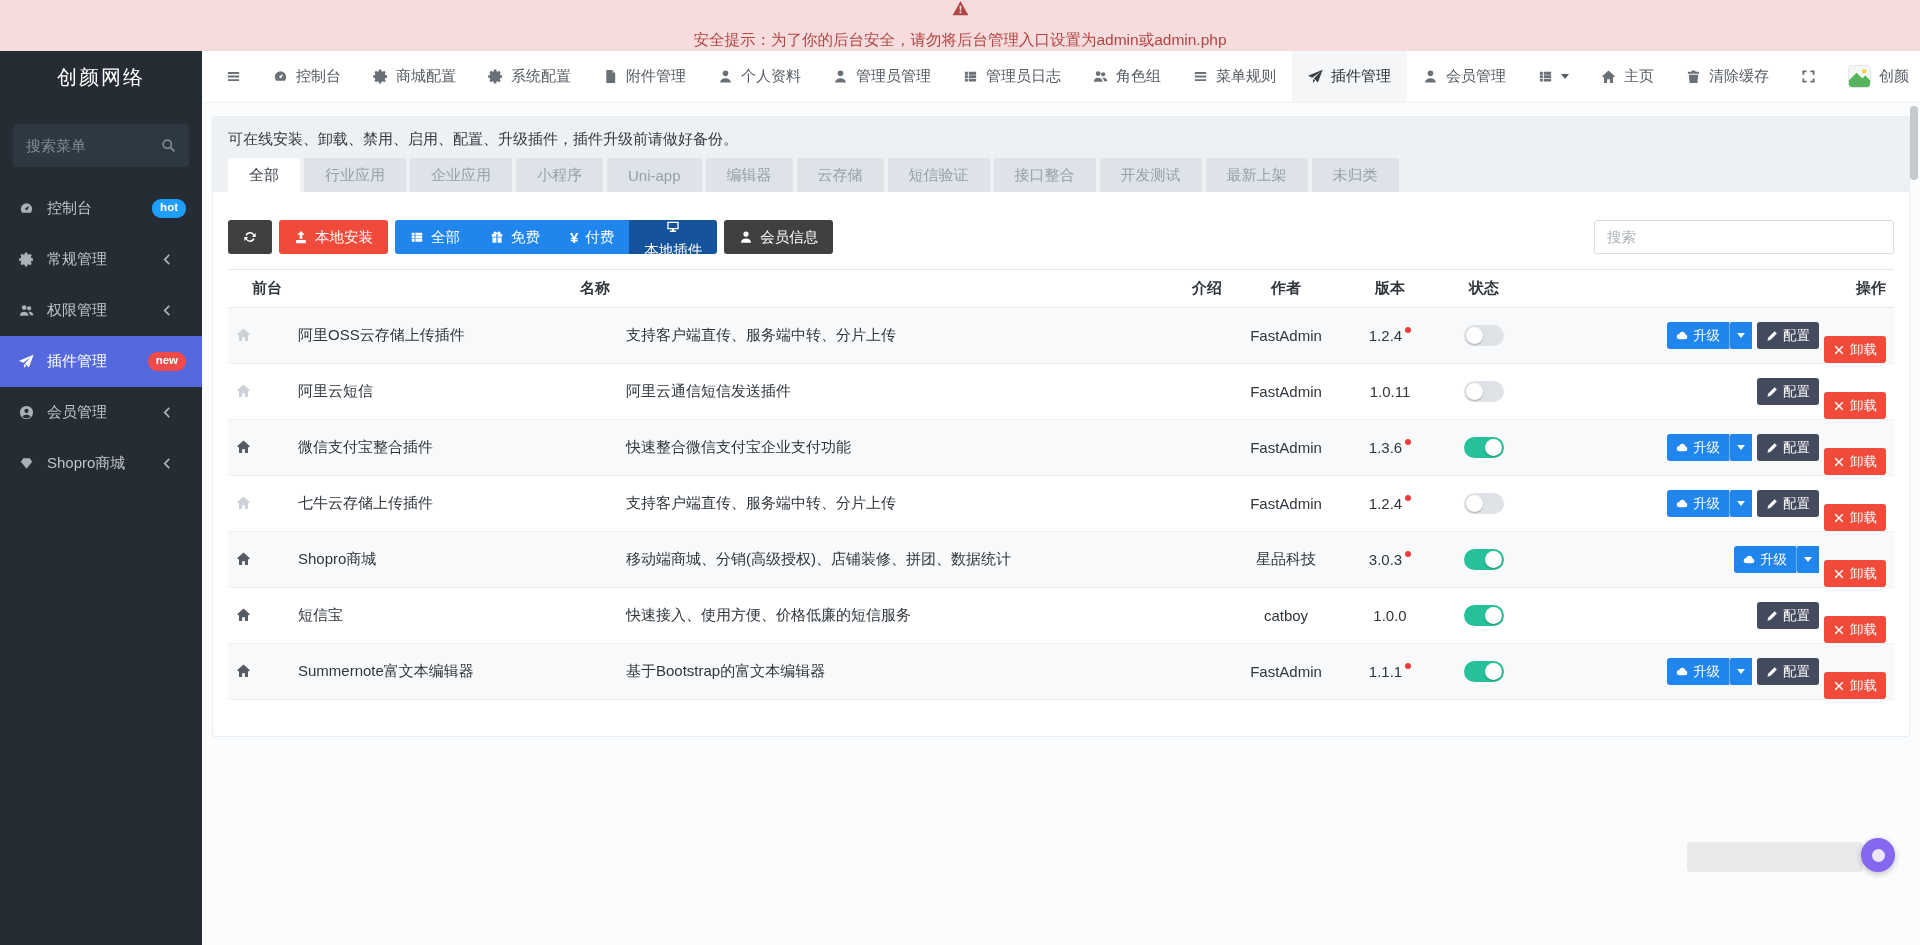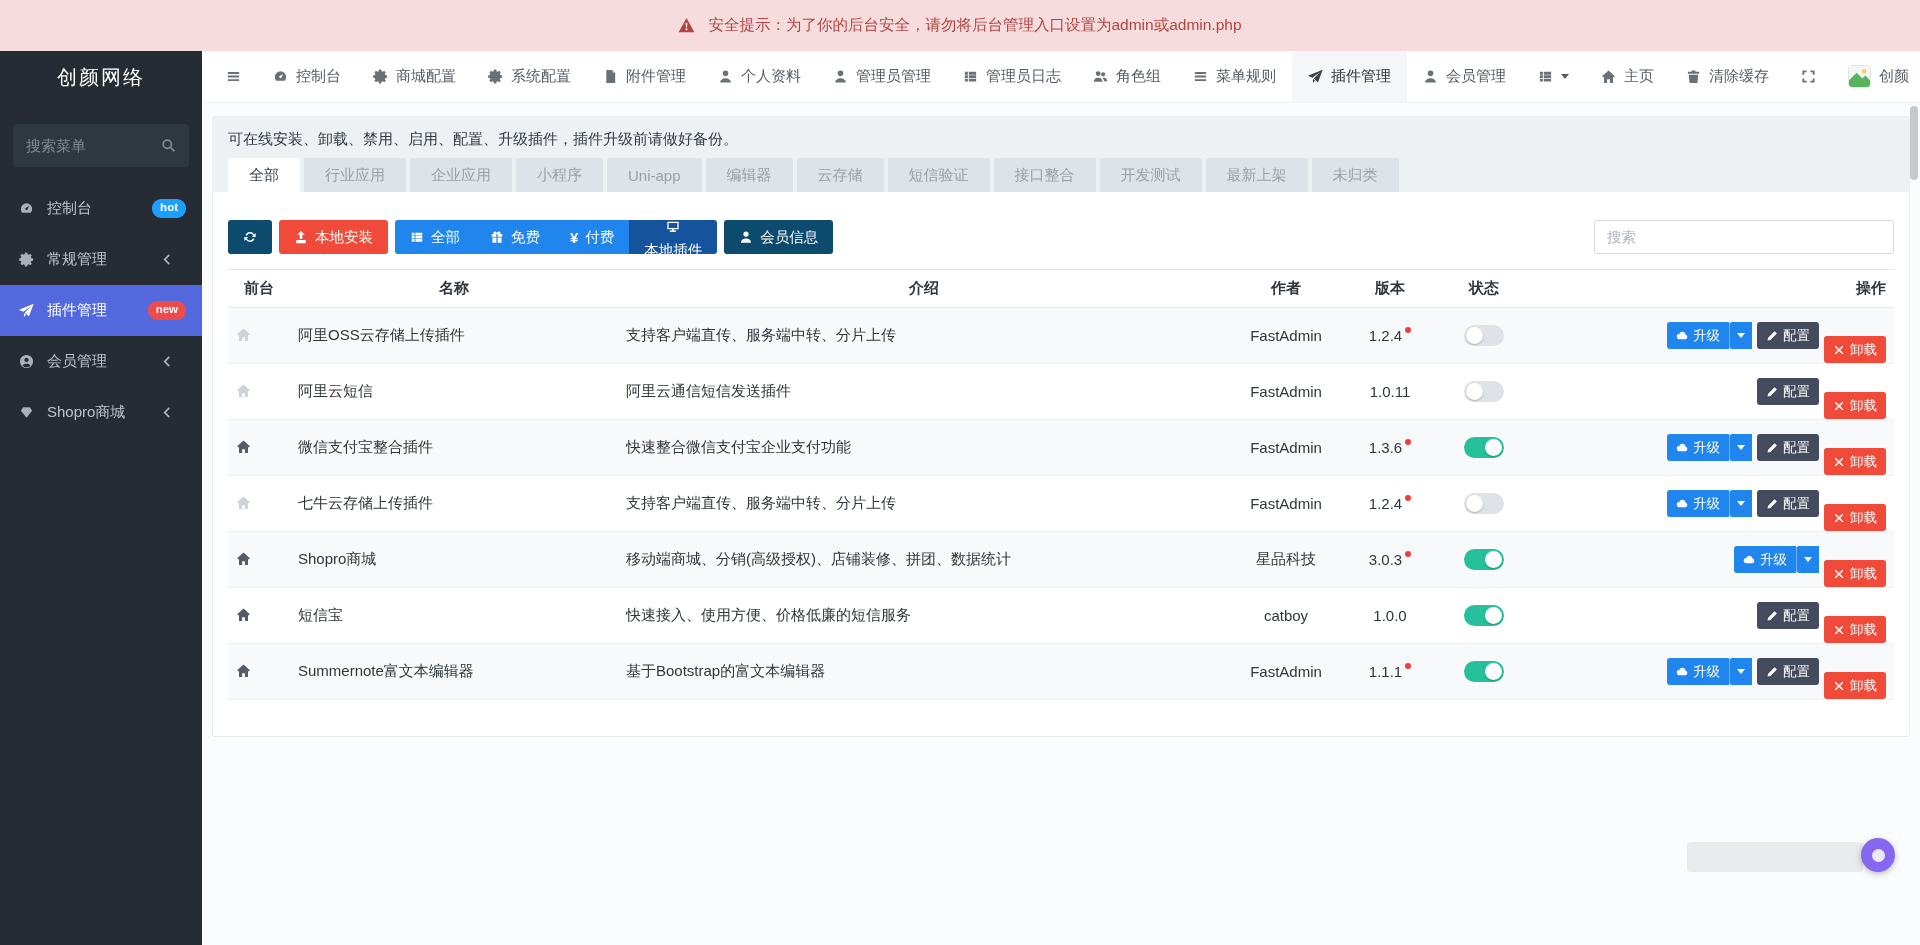--- a/index.html
+++ b/index.html
@@ -2,21 +2,21 @@
 <html><head>
 <meta charset="utf-8">
 <style>
   * { box-sizing: border-box; margin: 0; padding: 0; }
   html,body { width:1920px; height:945px; overflow:hidden; }
   body { font-family:"Liberation Sans","DejaVu Sans",sans-serif; background:#fff; position:relative; }
   .ic { display:inline-flex; align-items:center; justify-content:center; }
   .ic svg { width:1em; height:1em; fill:currentColor; }
 
   
-  .banner { height:51px; background:#f6dcdc; color:#b04543; display:flex; align-items:center; justify-content:center; gap:13px; font-size:15.5px; }
+  .banner { height:51px; background:#f6dcdc; color:#b04543; display:flex; align-items:center; justify-content:center; gap:13px; font-size:15.5px;flex-direction:column; }
   .banner .ic { font-size:17px; }
 
   
   .app { display:flex; height:894px; }
 
   
   .sidebar { width:202px; flex:none; background:#252c33; display:flex; flex-direction:column; }
   .side-title { height:53px; display:flex; align-items:center; justify-content:center; color:#fff; font-size:20px; letter-spacing:2px; }
   .side-search { margin:20px 13px 16px; background:#2e3841; border-radius:4px; height:43px; display:flex; align-items:center; padding:0 13px; }
   .side-search input { flex:1; background:transparent; border:none; outline:none; color:#cfd6dc; font-size:15px; min-width:0; }
@@ -52,36 +52,36 @@
   .desc { font-size:15px; color:#333a41; margin:4px 0 9px; }
   .tabs { display:flex; gap:4px; }
   .tab { height:34px; display:flex; align-items:center; padding:0 21px; background:#dde3e8; color:#98a1a9; font-size:15px; border-radius:2px 2px 0 0; cursor:pointer; white-space:nowrap; }
   .tab.active { background:#fff; color:#3e454c; }
   .panel-body { padding:28px 15px 36px; }
 
   
   .toolbar { display:flex; align-items:center; margin-bottom:15px; }
   .btn { height:34px; border:none; border-radius:3px; color:#fff; font-size:14.5px; display:inline-flex; align-items:center; gap:7px; padding:0 15px; cursor:pointer; white-space:nowrap; }
   .btn .ic { font-size:14px; }
-  .btn-dark { background:#0c4a6e; }
+  .btn-dark { background:#404040; }
   .btn-danger { background:#f04a3a; margin-left:7px; }
   .btn-group { display:inline-flex; margin-left:7px; }
   .btn-group .btn { border-radius:0; }
   .btn-group .btn:first-child { border-radius:3px 0 0 3px; }
   .btn-group .btn:last-child { border-radius:0 3px 3px 0; }
   .btn-blue { background:#2086ee; }
   .btn-blue-active { background:#15549c;flex-direction:column; }
   .member-btn { margin-left:7px; }
   .yen { font-size:15px; font-weight:bold; }
   .search-input { margin-left:auto; width:300px; height:34px; border:1px solid #d8dde2; border-radius:3px; padding:0 12px; font-size:14.5px; color:#333; outline:none; background:#fff; }
   .search-input::placeholder { color:#aab2ba; }
 
   
   table { width:100%; border-collapse:collapse; font-size:15px; color:#2f363d; table-layout:fixed; }
-  thead th { border-top:1px solid #e4e8eb; border-bottom:1px solid #e4e8eb; padding:9px 8px; font-weight:bold; text-align:center; white-space:nowrap; }
+  thead th { border-top:1px solid #e4e8eb; border-bottom:1px solid #e4e8eb; padding:9px 8px; font-weight:bold; text-align:right; white-space:nowrap; }
   tbody td { height:50px; padding:0 8px; border-bottom:1px solid #eef1f3; white-space:nowrap; overflow:hidden; }
   tbody tr:nth-child(odd) { background:#f8f9fa; }
   th:nth-child(4),td:nth-child(4),th:nth-child(5),td:nth-child(5),th:nth-child(6),td:nth-child(6) { text-align:center; }
   th:nth-child(7),td:nth-child(7) { text-align:right; }
   .home { font-size:15px; }
   .home.on { color:#555c64; }
   .home.off { color:#ccd2d7; }
   .ver { position:relative; }
   .dot { display:inline-block; width:6px; height:6px; background:#f43b3b; border-radius:50%; margin-left:3px; vertical-align:8px; }
   .toggle { width:40px; height:21px; border-radius:11px; position:relative; background:#dfe3e8; display:inline-block; vertical-align:middle; cursor:pointer; }
@@ -139,20 +139,33 @@
           <span class="sd-label">控制台</span>
           <span class="badge hot">hot</span>
         </div>
         <div class="side-item">
           <span class="ic">
             <svg viewBox="0 0 16 16">
               <path d="M8 5.3a2.7 2.7 0 1 0 0 5.4 2.7 2.7 0 0 0 0-5.4zm7 3.9V6.8l-1.86-.33a5.2 5.2 0 0 0-.55-1.32l1.08-1.55-1.7-1.7-1.55 1.08a5.2 5.2 0 0 0-1.32-.55L8.77.6h-2.4l-.33 1.86a5.2 5.2 0 0 0-1.32.55L3.17 1.93l-1.7 1.7 1.08 1.55a5.2 5.2 0 0 0-.55 1.32L.14 6.83v2.4l1.86.33c.13.47.31.91.55 1.32l-1.08 1.55 1.7 1.7 1.55-1.08c.41.24.85.42 1.32.55l.33 1.86h2.4l.33-1.86a5.2 5.2 0 0 0 1.32-.55l1.55 1.08 1.7-1.7-1.08-1.55c.24-.41.42-.85.55-1.32z"></path>
             </svg>
           </span>
           <span class="sd-label">常规管理</span>
+          <span class="chev ic">
+            <svg viewBox="0 0 16 16">
+              <path d="M10.3 2.5 4.8 8l5.5 5.5 1.3-1.3L7.4 8l4.2-4.2z"></path>
+            </svg>
+          </span>
+        </div>
+        <div class="side-item">
+          <span class="ic">
+            <svg viewBox="0 0 16 16">
+              <path d="M5.5 7.5a2.6 2.6 0 1 0 0-5.2 2.6 2.6 0 0 0 0 5.2zM10.8 8a2.3 2.3 0 1 0 0-4.6A2.3 2.3 0 0 0 10.8 8zM.8 13.6c.2-2.7 2.1-4.2 4.7-4.2s4.5 1.5 4.7 4.2zM11.5 9.4c2.2.1 3.6 1.4 3.8 3.7h-3.5c-.2-1.5-.9-2.7-2-3.4a5.6 5.6 0 0 1 1.7-.3z"></path>
+            </svg>
+          </span>
+          <span class="sd-label">权限管理</span>
           <span class="chev ic">
             <svg viewBox="0 0 16 16">
               <path d="M10.3 2.5 4.8 8l5.5 5.5 1.3-1.3L7.4 8l4.2-4.2z"></path>
             </svg>
           </span>
         </div>
         <div class="side-item active">
           <span class="ic">
             <svg viewBox="0 0 16 16">
               <path d="M15.6.7 0 7.3l4.5 1.9 8.5-6-6.8 7 4.4 4.3zM5.3 10.7v4.2l2.3-2.7z"></path>

